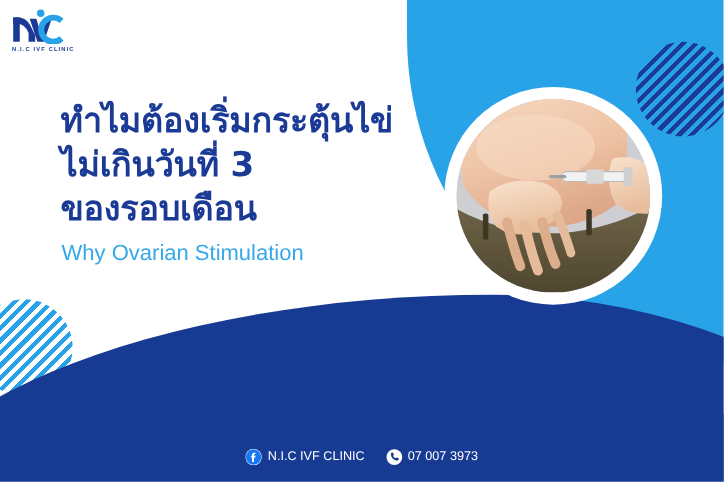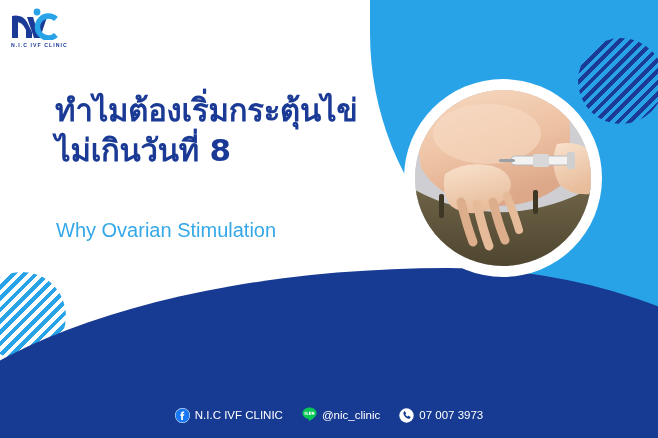--- a/index.html
+++ b/index.html
@@ -266,52 +266,41 @@
 
       <circle cx="27" cy="4" r="3.4" fill="#29A3E8"></circle>
 
       <path d="M46 11 A11 11 0 1 0 46 27" stroke="#29A3E8" stroke-width="5.4" fill="none" stroke-linecap="butt"></path>
     </svg>
     <div class="logo-caption">N.I.C IVF CLINIC</div>
   </div>
 
   <div class="headline">
     <span class="hl-line">ทำไมต้องเริ่มกระตุ้นไข่</span>
-    <span class="hl-line">ไม่เกินวันที่ 8</span>
+    <span class="hl-line">ไม่เกินวันที่ 3</span>
+    <span class="hl-line">ของรอบเดือน</span>
   </div>
 
   <div class="subhead">
     <span class="sh-line">Why Ovarian Stimulation</span>
   </div>
 
   <div class="contact-bar">
 
     <div class="contact-item">
       <span class="contact-icon">
         <svg width="15" height="15" viewBox="0 0 15 15" xmlns="http://www.w3.org/2000/svg" aria-hidden="true">
           <circle cx="7.5" cy="7.5" r="7.5" fill="#ffffff"></circle>
           <circle cx="7.5" cy="7.5" r="7" fill="#1877F2"></circle>
           <path d="M9.1 7.8h-1.2v4.3H6.2V7.8H5.3V6.3h0.9V5.3c0-1.1 0.5-1.8 1.8-1.8h1.2v1.5H8.5c-0.4 0-0.6 0.2-0.6 0.6v0.7h1.4z" fill="#ffffff"></path>
         </svg>
       </span>
       <span>N.I.C IVF CLINIC</span>
     </div>
 
-    <div class="contact-item">
-      <span class="contact-icon">
-        <svg width="15" height="16" viewBox="0 0 15 16" xmlns="http://www.w3.org/2000/svg" aria-hidden="true">
-          <path d="M7.5 0.6C3.6 0.6 0.5 3.1 0.5 6.2c0 2.8 2.4 5.1 5.7 5.6 0.2 0 0.5 0.2 0.6 0.4 0.1 0.2 0 0.5 0 0.5s-0.1 0.5-0.1 0.6c0 0.2-0.2 0.9 0.8 0.5 1-0.4 5.4-3.2 6.4-5.5h0c0.5-0.7 0.7-1.5 0.7-2.3C14.5 3.1 11.4 0.6 7.5 0.6z" fill="#06C755"></path>
-          <rect x="2.6" y="4.8" width="1" height="3" fill="#ffffff"></rect>
-          <path d="M4.4 4.8h1v2.2h1.1v0.8H4.4z" fill="#ffffff"></path>
-          <path d="M7 4.8h2.1v0.8H8v0.4h1.1v0.8H8v0.4h1.1v0.6H7z" fill="#ffffff"></path>
-          <path d="M9.6 4.8h0.8l1 1.4V4.8h0.9v3h-0.8l-1-1.4v1.4H9.6z" fill="#ffffff"></path>
-        </svg>
-      </span>
-      <span>@nic_clinic</span>
-    </div>
 
     <div class="contact-item">
       <span class="contact-icon">
         <svg width="15" height="15" viewBox="0 0 15 15" xmlns="http://www.w3.org/2000/svg" aria-hidden="true">
           <circle cx="7.5" cy="7.5" r="7.2" fill="#ffffff"></circle>
           <path d="M5.2 3.4c0.4-0.2 0.8-0.1 1 0.3l0.8 1.3c0.2 0.3 0.1 0.7-0.2 0.9L6.3 6.3c0.4 1 1.3 1.9 2.3 2.3l0.4-0.5c0.2-0.3 0.6-0.4 0.9-0.2l1.3 0.8c0.4 0.2 0.5 0.7 0.3 1-0.5 0.8-1.5 1.3-2.4 1-2.2-0.6-4-2.4-4.6-4.6C4.2 5.1 4.5 4 5.2 3.4z" fill="#173A92"></path>
         </svg>
       </span>
       <span>07 007 3973</span>
     </div>

